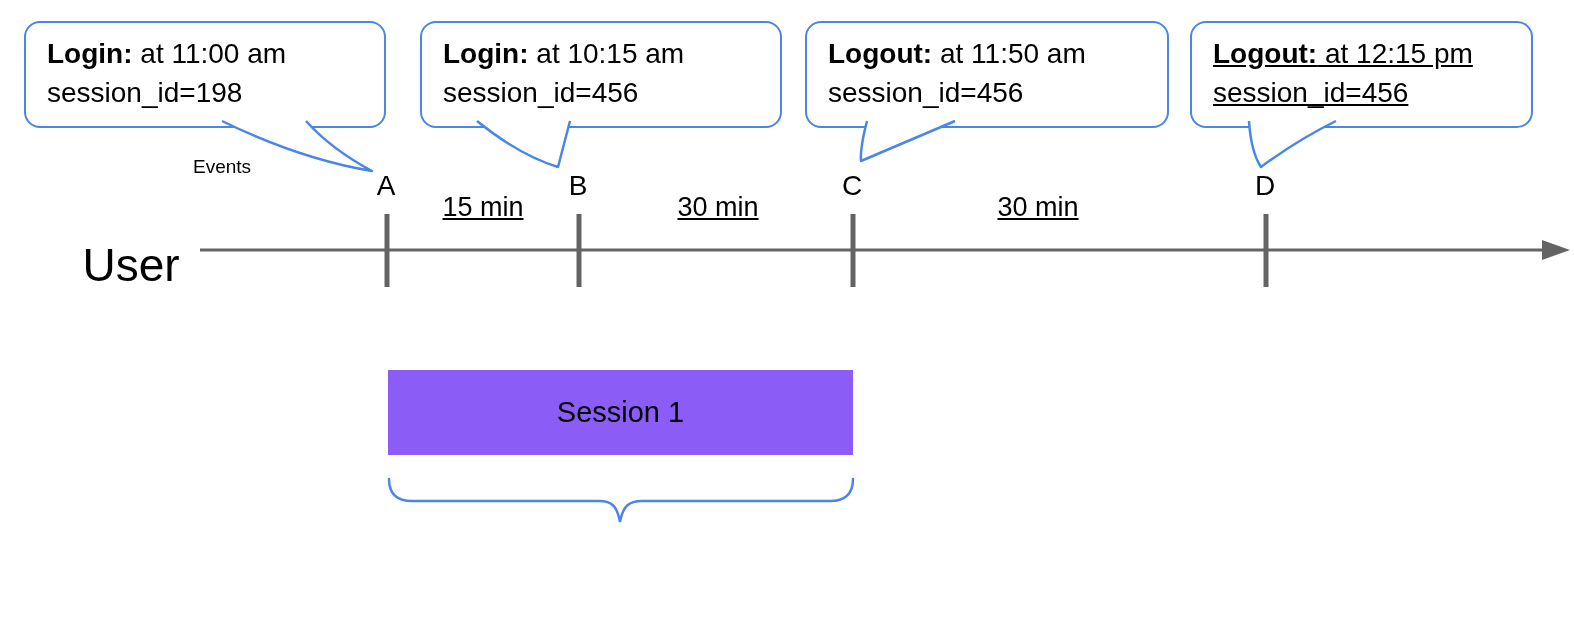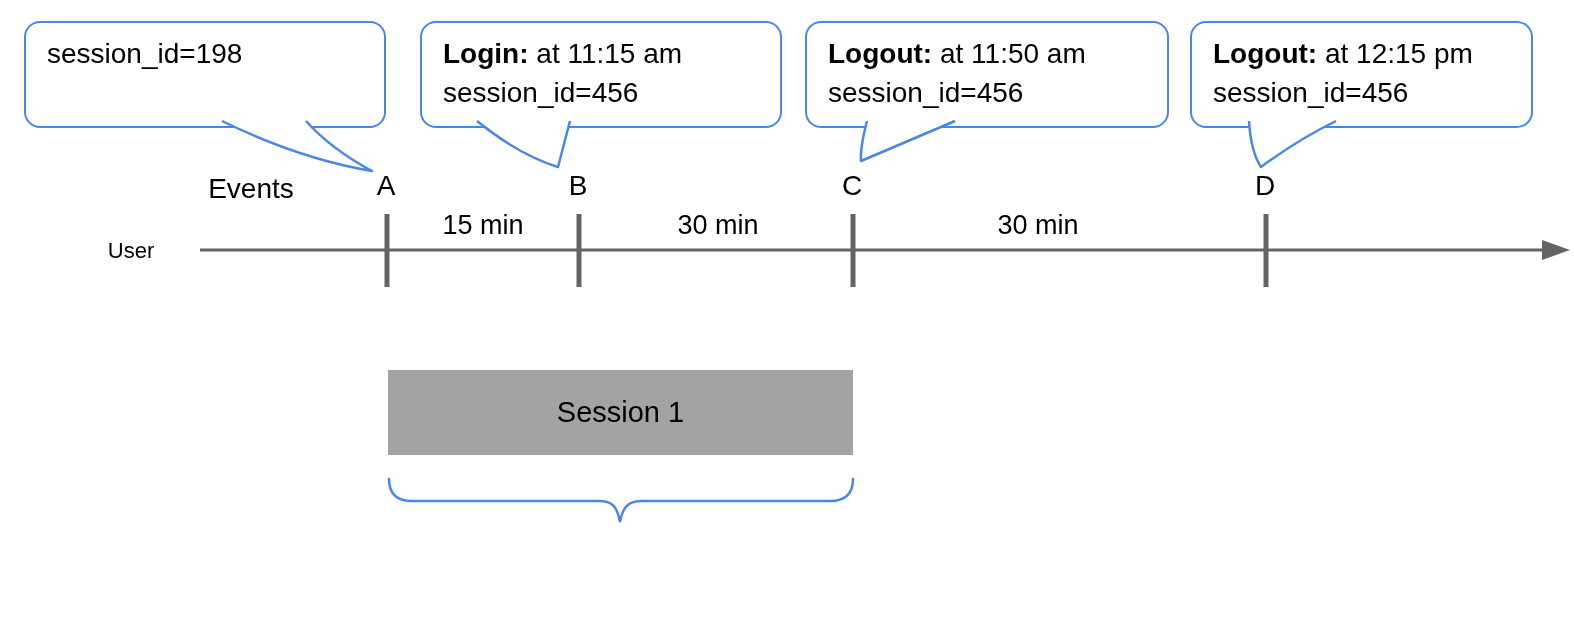--- a/index.html
+++ b/index.html
@@ -23,67 +23,68 @@
     box-sizing: border-box;
     padding: 11px 18px 0 21px;
     font-size: 28px;
     line-height: 39px;
     white-space: nowrap;
   }
   .bubble .b-bold { font-weight: bold; }
   .bubble-1 { left: 24px;   width: 362px; }
   .bubble-2 { left: 420px;  width: 362px; }
   .bubble-3 { left: 805px;  width: 364px; }
-  .bubble-4 { left: 1190px; width: 343px; }
+  .bubble-4 { left: 1190px; width: 343px; text-decoration: underline; }
   
   .overlay {
     position: absolute;
     left: 0; top: 0;
     width: 1574px; height: 630px;
     z-index: 3;
     pointer-events: none;
   }
   
   .label { position: absolute; transform: translateX(-50%); white-space: nowrap; z-index: 2; }
-  .events-label { left: 222px; top: 173px; font-size: 28px; margin-left: 29px; }
-  .user-label   { left: 131px; top: 238px; font-size: 22px; }
+  .events-label { left: 222px; top: 156px; font-size: 19px; }
+  .user-label   { left: 131px; top: 238px; font-size: 46px; }
   .marker-letter { top: 170px; font-size: 28px; }
   .marker-a { left: 386px; }
   .marker-b { left: 578px; }
   .marker-c { left: 852px; }
   .marker-d { left: 1265px; }
-  .interval-label { top: 210px; font-size: 27px; }
+  .interval-label { top: 192px; font-size: 27px; text-decoration: underline; }
   .interval-ab { left: 483px; }
   .interval-bc { left: 718px; }
   .interval-cd { left: 1038px; }
   
   .session-box {
     position: absolute;
     left: 388px; top: 370px;
     width: 465px; height: 85px;
-    background: #a3a3a3;
+    background: #8b5cf6;
     display: flex;
     align-items: center;
     justify-content: center;
     font-size: 29px;
     z-index: 2;
   }
   .session-length { left: 620px; top: 580px; font-size: 32px; }
 </style>
 </head>
 <body>
 
 <div class="canvas">
 
   <div class="bubble bubble-1">
+    <div><span class="b-bold">Login:</span><span> at 11:00 am</span></div>
     <div>session_id=198</div>
   </div>
 
   <div class="bubble bubble-2">
-    <div><span class="b-bold">Login:</span><span> at 11:15 am</span></div>
+    <div><span class="b-bold">Login:</span><span> at 10:15 am</span></div>
     <div>session_id=456</div>
   </div>
 
   <div class="bubble bubble-3">
     <div><span class="b-bold">Logout:</span><span> at 11:50 am</span></div>
     <div>session_id=456</div>
   </div>
 
   <div class="bubble bubble-4">
     <div><span class="b-bold">Logout:</span><span> at 12:15 pm</span></div>

